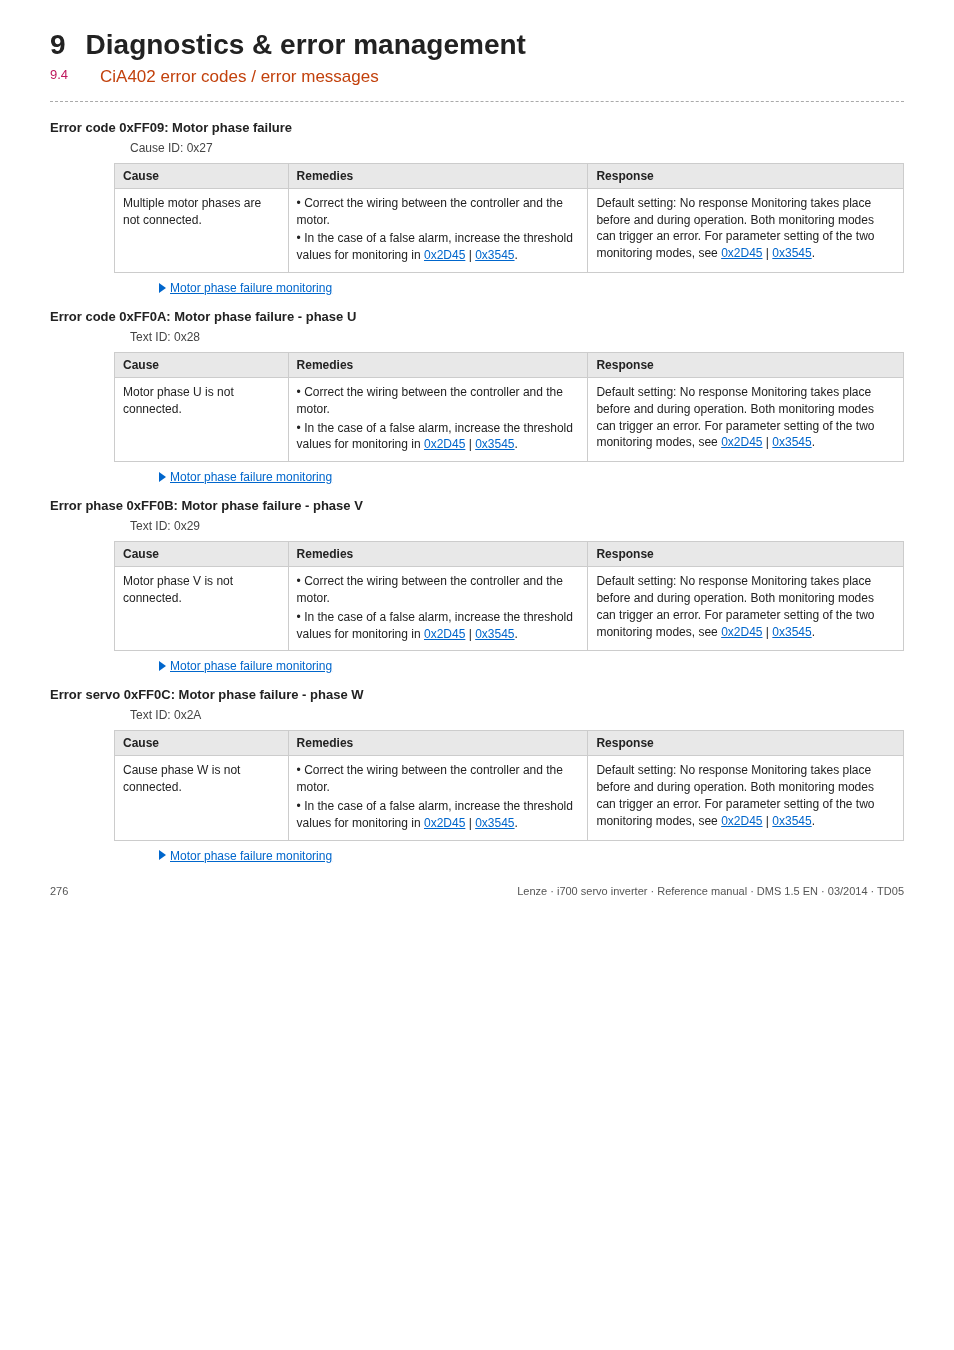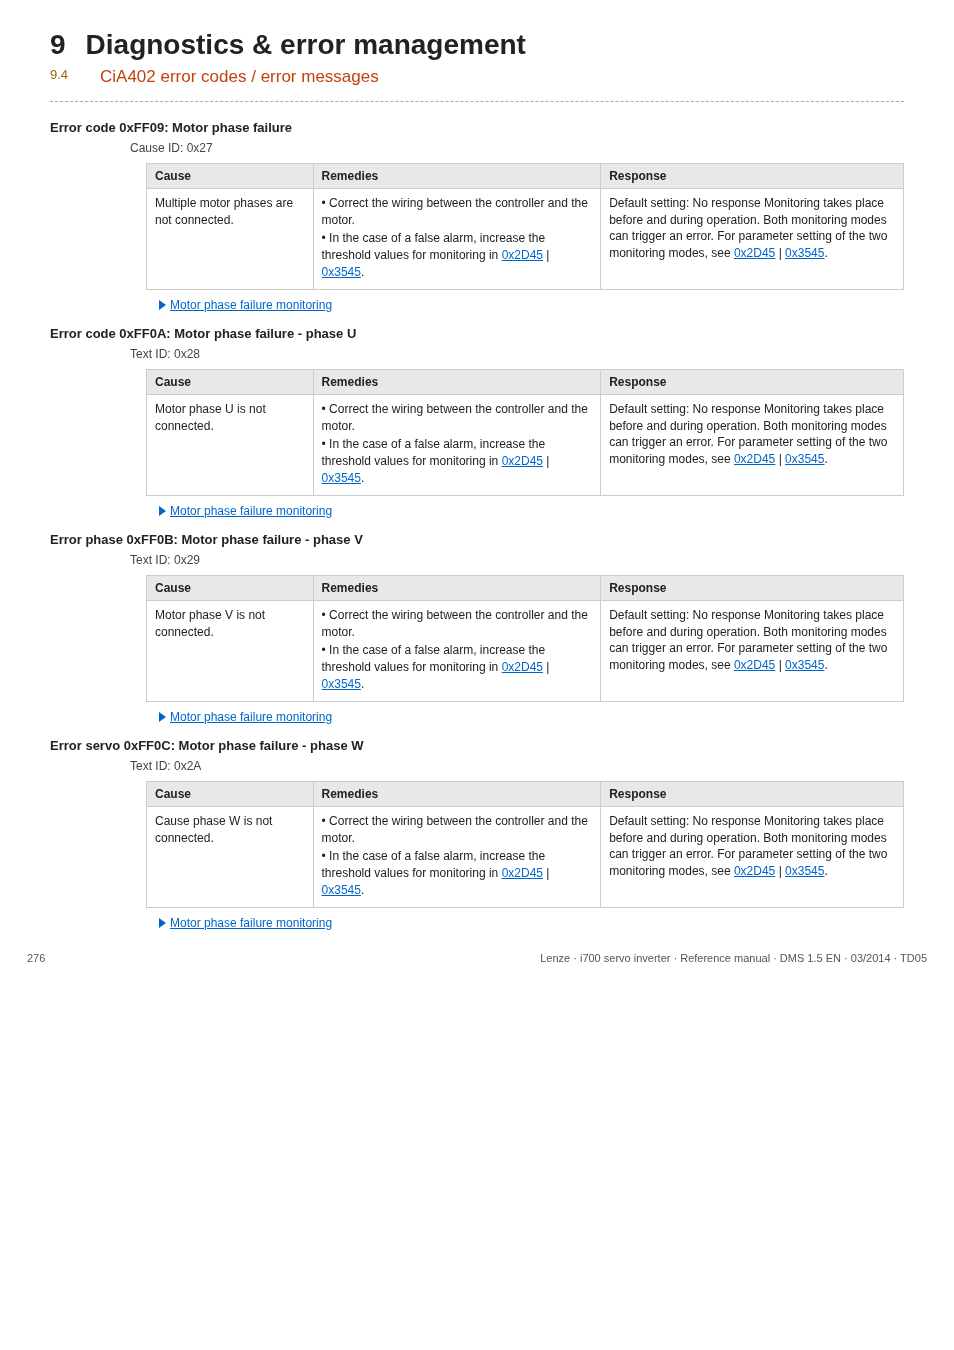--- a/index.html
+++ b/index.html
@@ -34,21 +34,21 @@
       color: #222;
       line-height: 1.1;
     }
     .sub-section {
       display: flex;
       align-items: flex-start;
       margin-bottom: 10px;
     }
     .section-num {
       font-size: 13px;
-      color: #a16207;
+      color: #be185d;
       margin-right: 20px;
       min-width: 30px;
     }
     .section-desc {
       font-size: 17px;
       color: #c2410c;
     }
     .divider {
       border: none;
       border-top: 1px dashed #aaa;
@@ -60,21 +60,21 @@
       margin-bottom: 6px;
       margin-top: 0;
     }
     .text-id {
       font-size: 12px;
       color: #444;
       margin-bottom: 8px;
       margin-left: 80px;
     }
     .table-wrapper {
-      margin-left: 80px;
+      margin-left: 48px;
       margin-bottom: 8px;
       padding-left: 16px;
     }
     table {
       width: 100%;
       border-collapse: collapse;
       font-size: 12px;
     }
     th {
       background: #e8e8e8;
@@ -127,21 +127,21 @@
       margin-bottom: 4px;
     }
     .footer {
       position: absolute;
       bottom: 20px;
       left: 0;
       right: 0;
       display: flex;
       justify-content: space-between;
       align-items: center;
-      padding: 0 27px;
+      padding: 0 50px;
       font-size: 11px;
       color: #555;
     }
     .bullet-list {
       list-style: none;
       padding: 0;
       margin: 0;
     }
     .bullet-list li::before {
       content: "• ";

